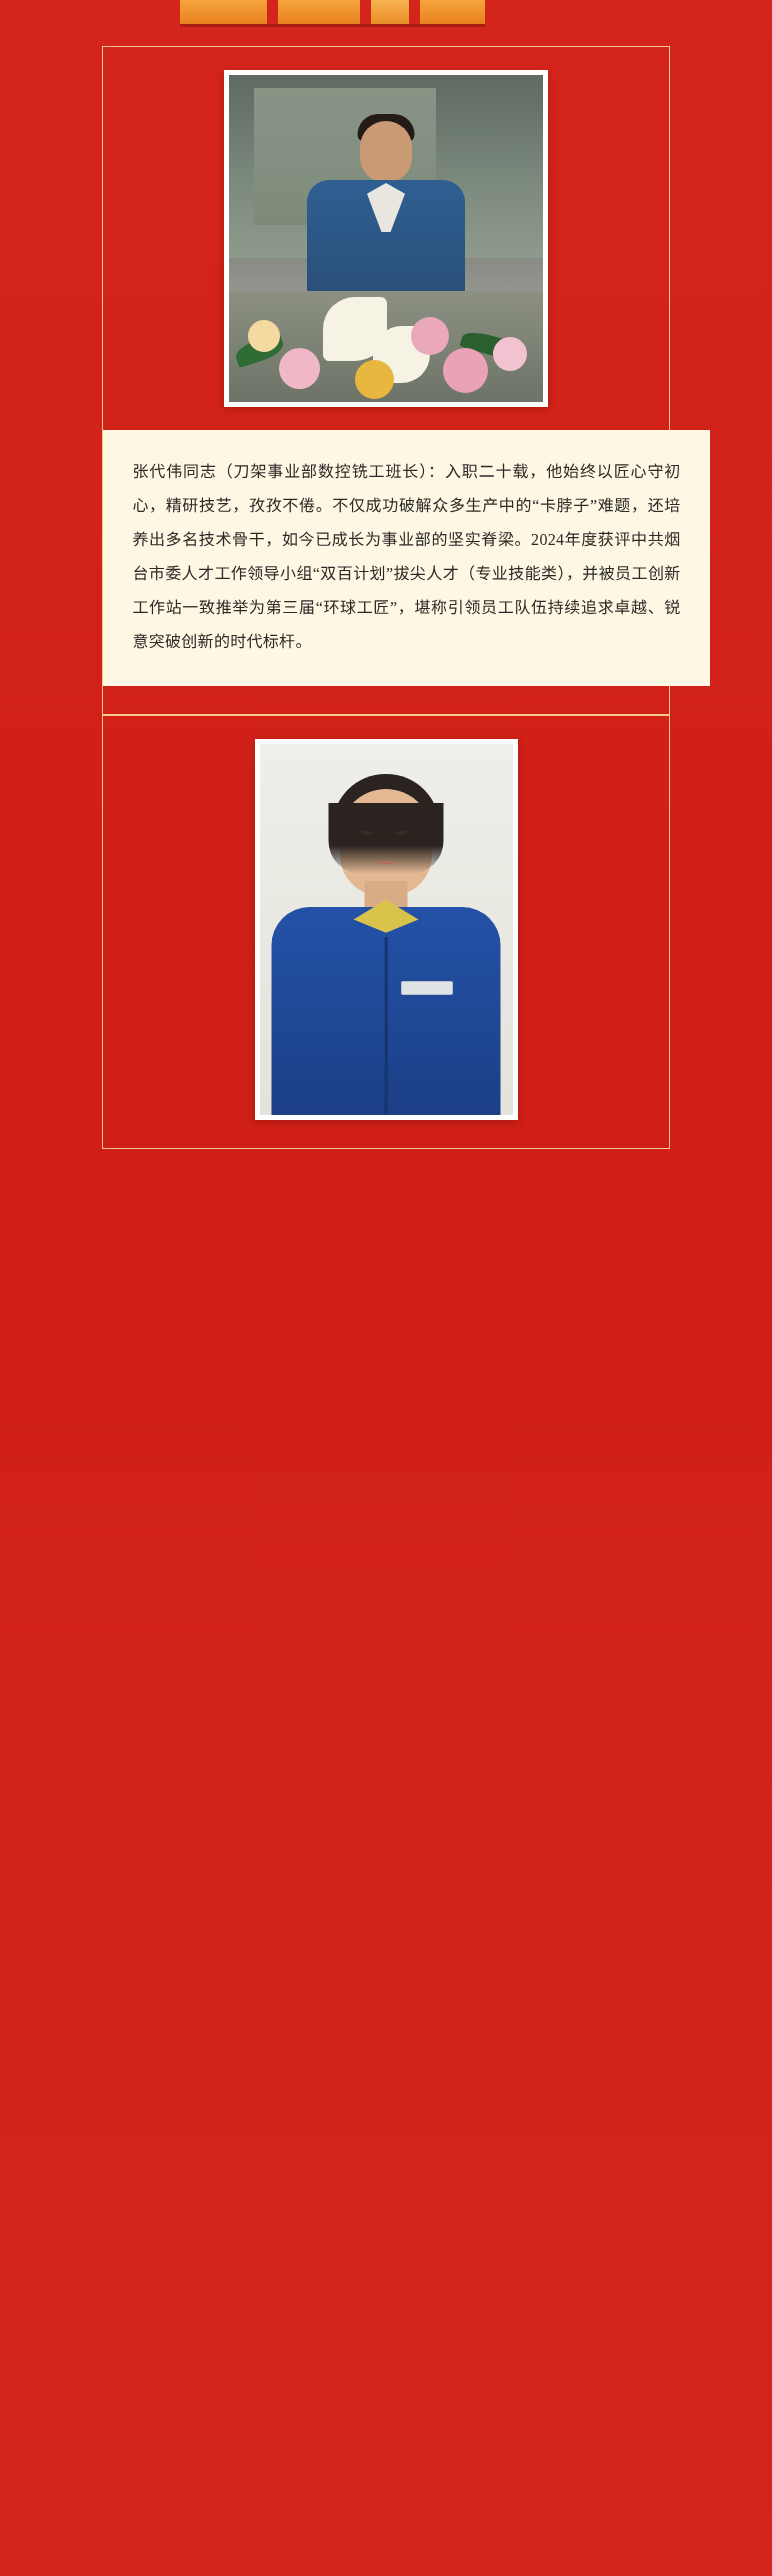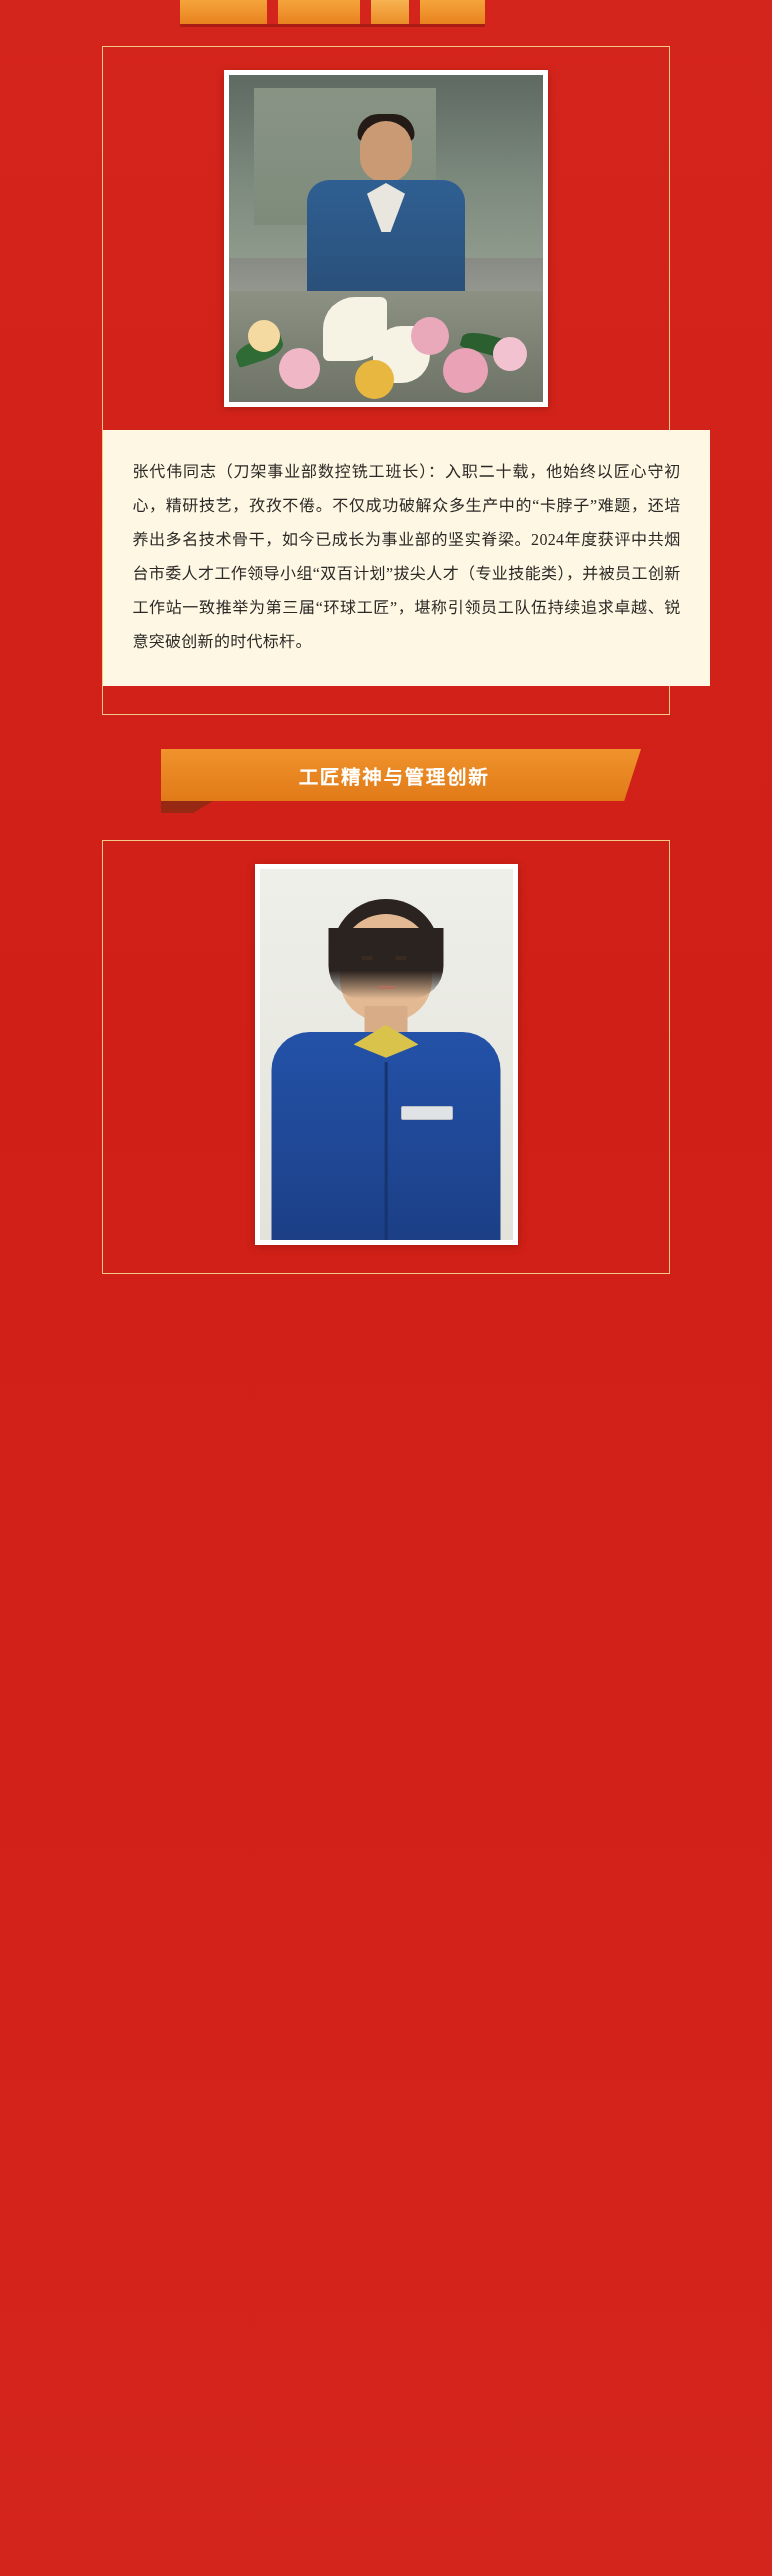--- a/index.html
+++ b/index.html
@@ -283,27 +283,20 @@
           </div>
         </div>
       </div>
 
       <div class="text-panel">
         <p>张代伟同志（刀架事业部数控铣工班长）：入职二十载，他始终以匠心守初心，精研技艺，孜孜不倦。不仅成功破解众多生产中的“卡脖子”难题，还培养出多名技术骨干，如今已成长为事业部的坚实脊梁。2024年度获评中共烟台市委人才工作领导小组“双百计划”拔尖人才（专业技能类），并被员工创新工作站一致推举为第三届“环球工匠”，堪称引领员工队伍持续追求卓越、锐意突破创新的时代标杆。</p>
       </div>
     </div>
   </div>
 
-  <div class="banner-zone">
-    <div class="banner">
-      <div class="slab"></div>
-      <div class="slab-dark"></div>
-      <div class="label">工匠精神与管理创新</div>
-    </div>
-  </div>
 
   <div class="card">
     <div class="card-inner">
       <div class="photo-wrap">
         <div class="photo p2">
           <div class="ph2">
             <div class="hair"></div>
             <div class="head"></div>
             <div class="hair-l"></div>
             <div class="eye l"></div>

